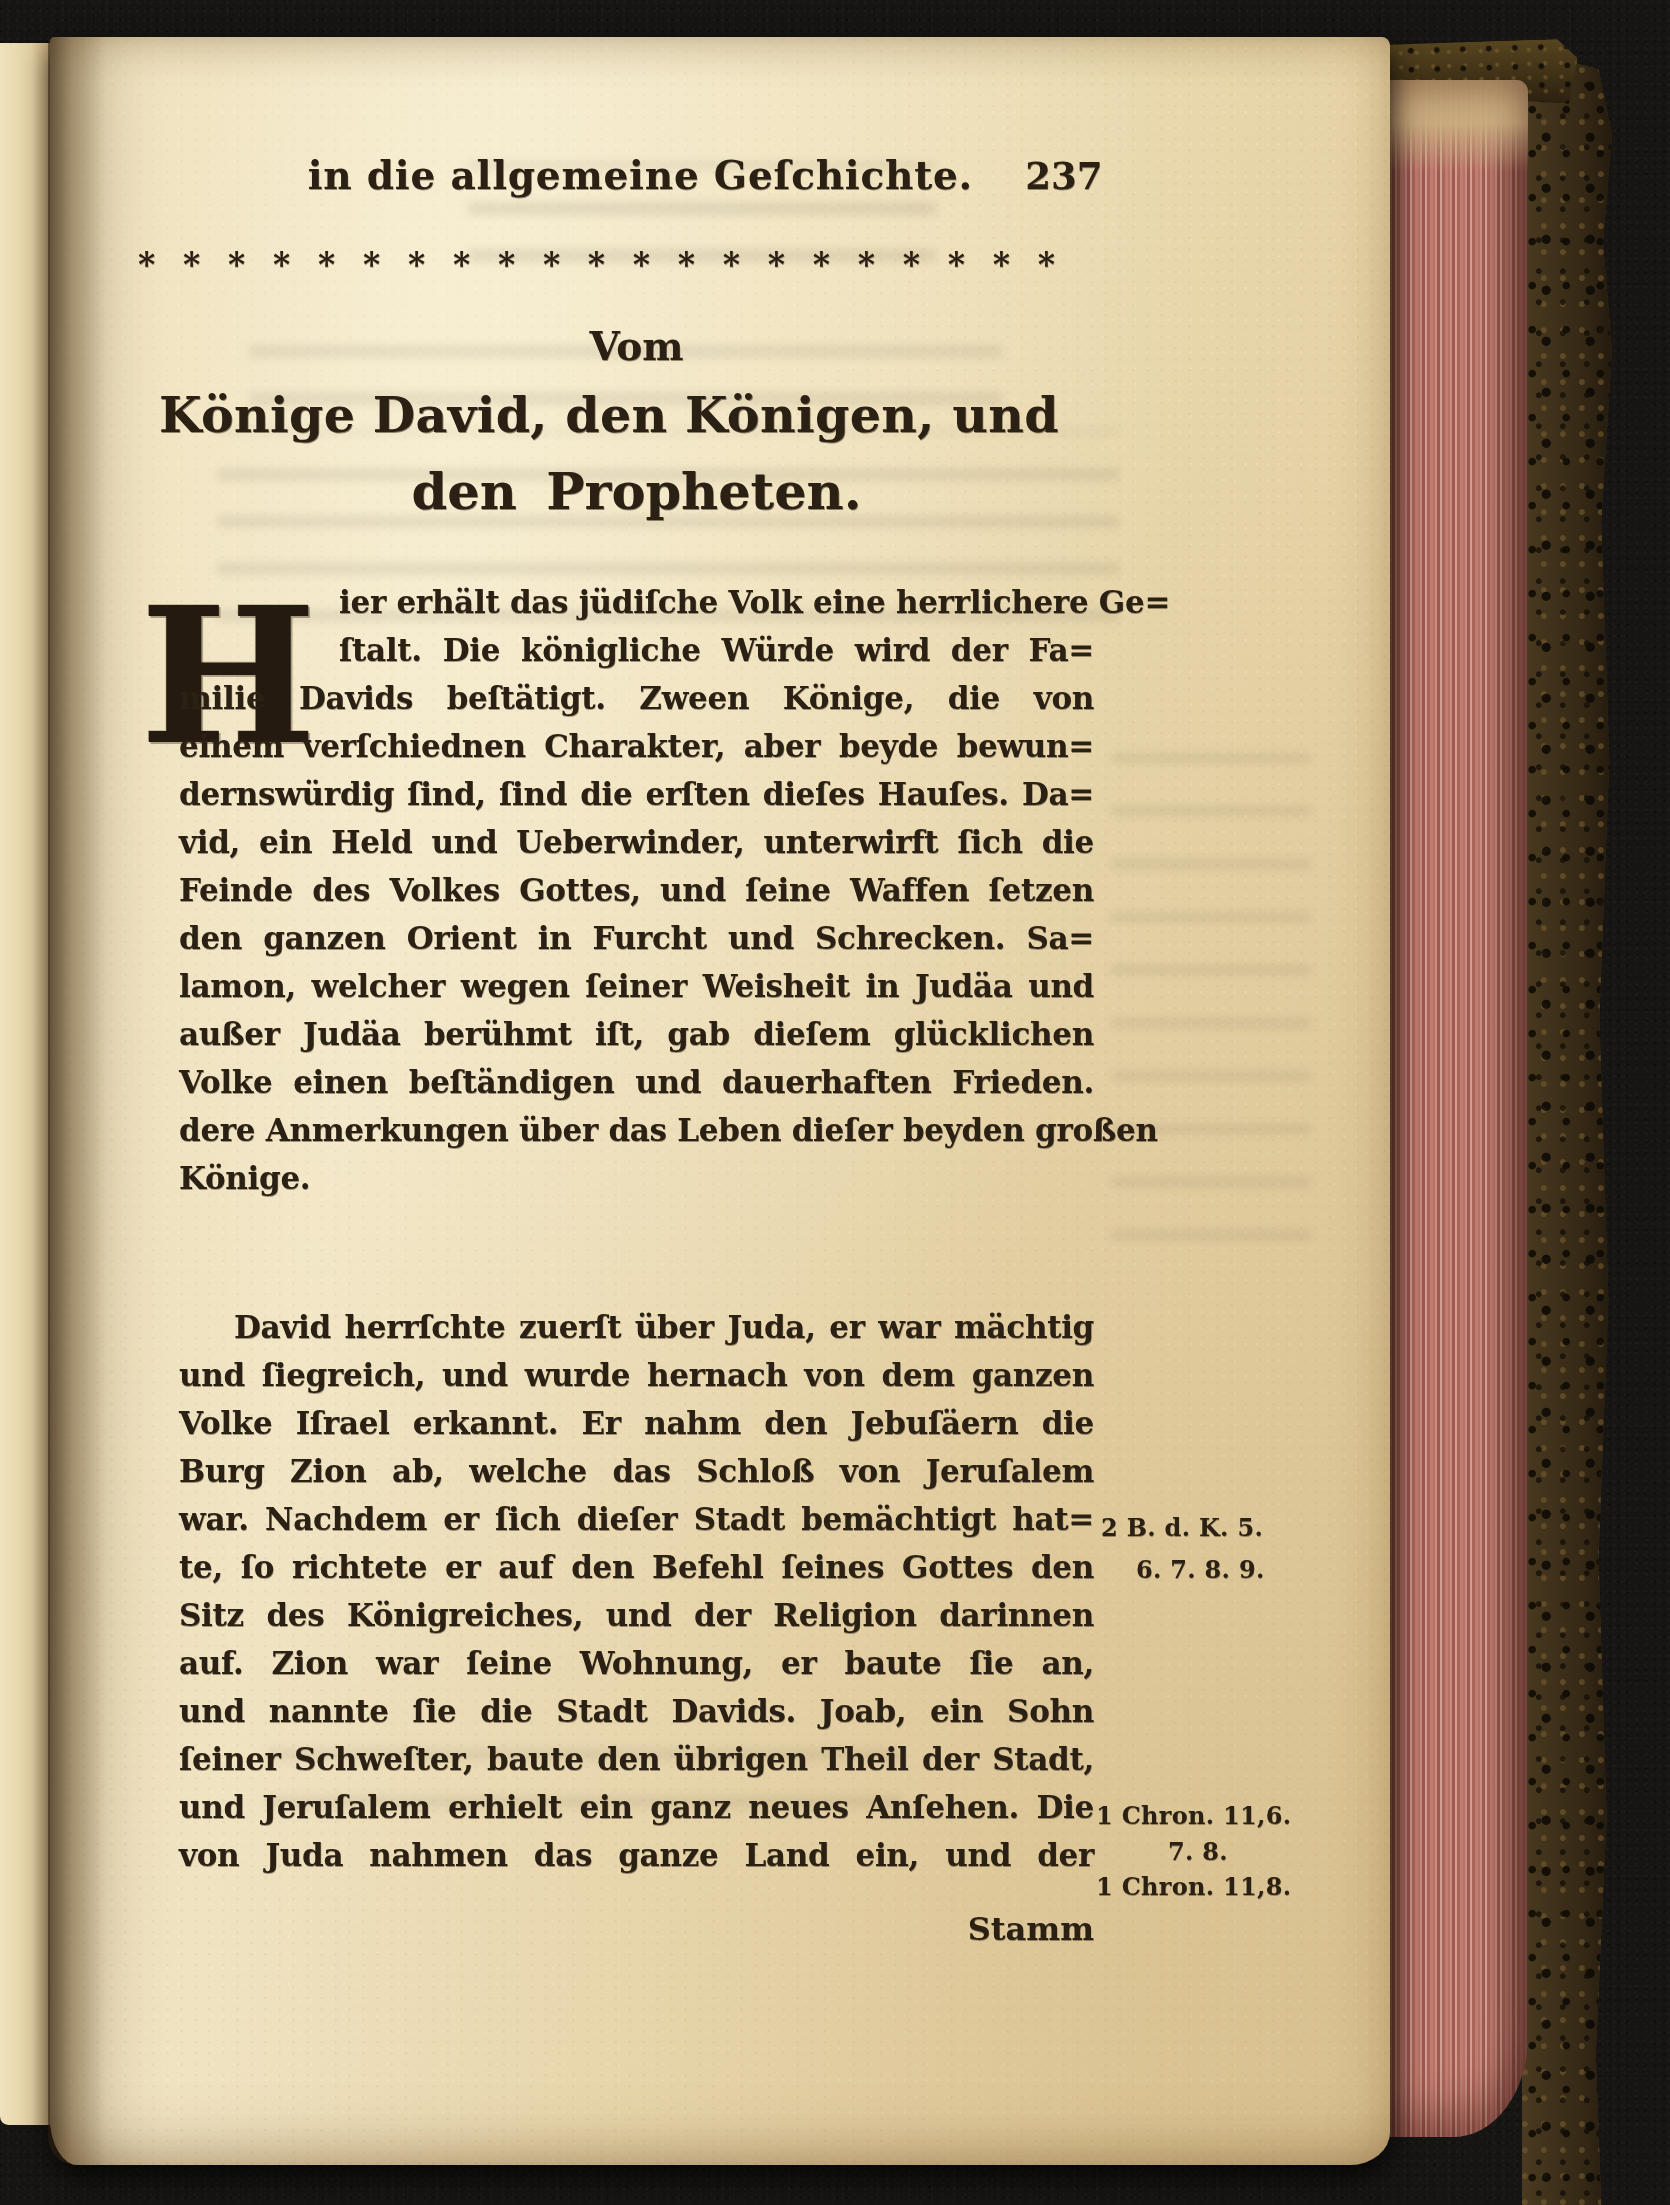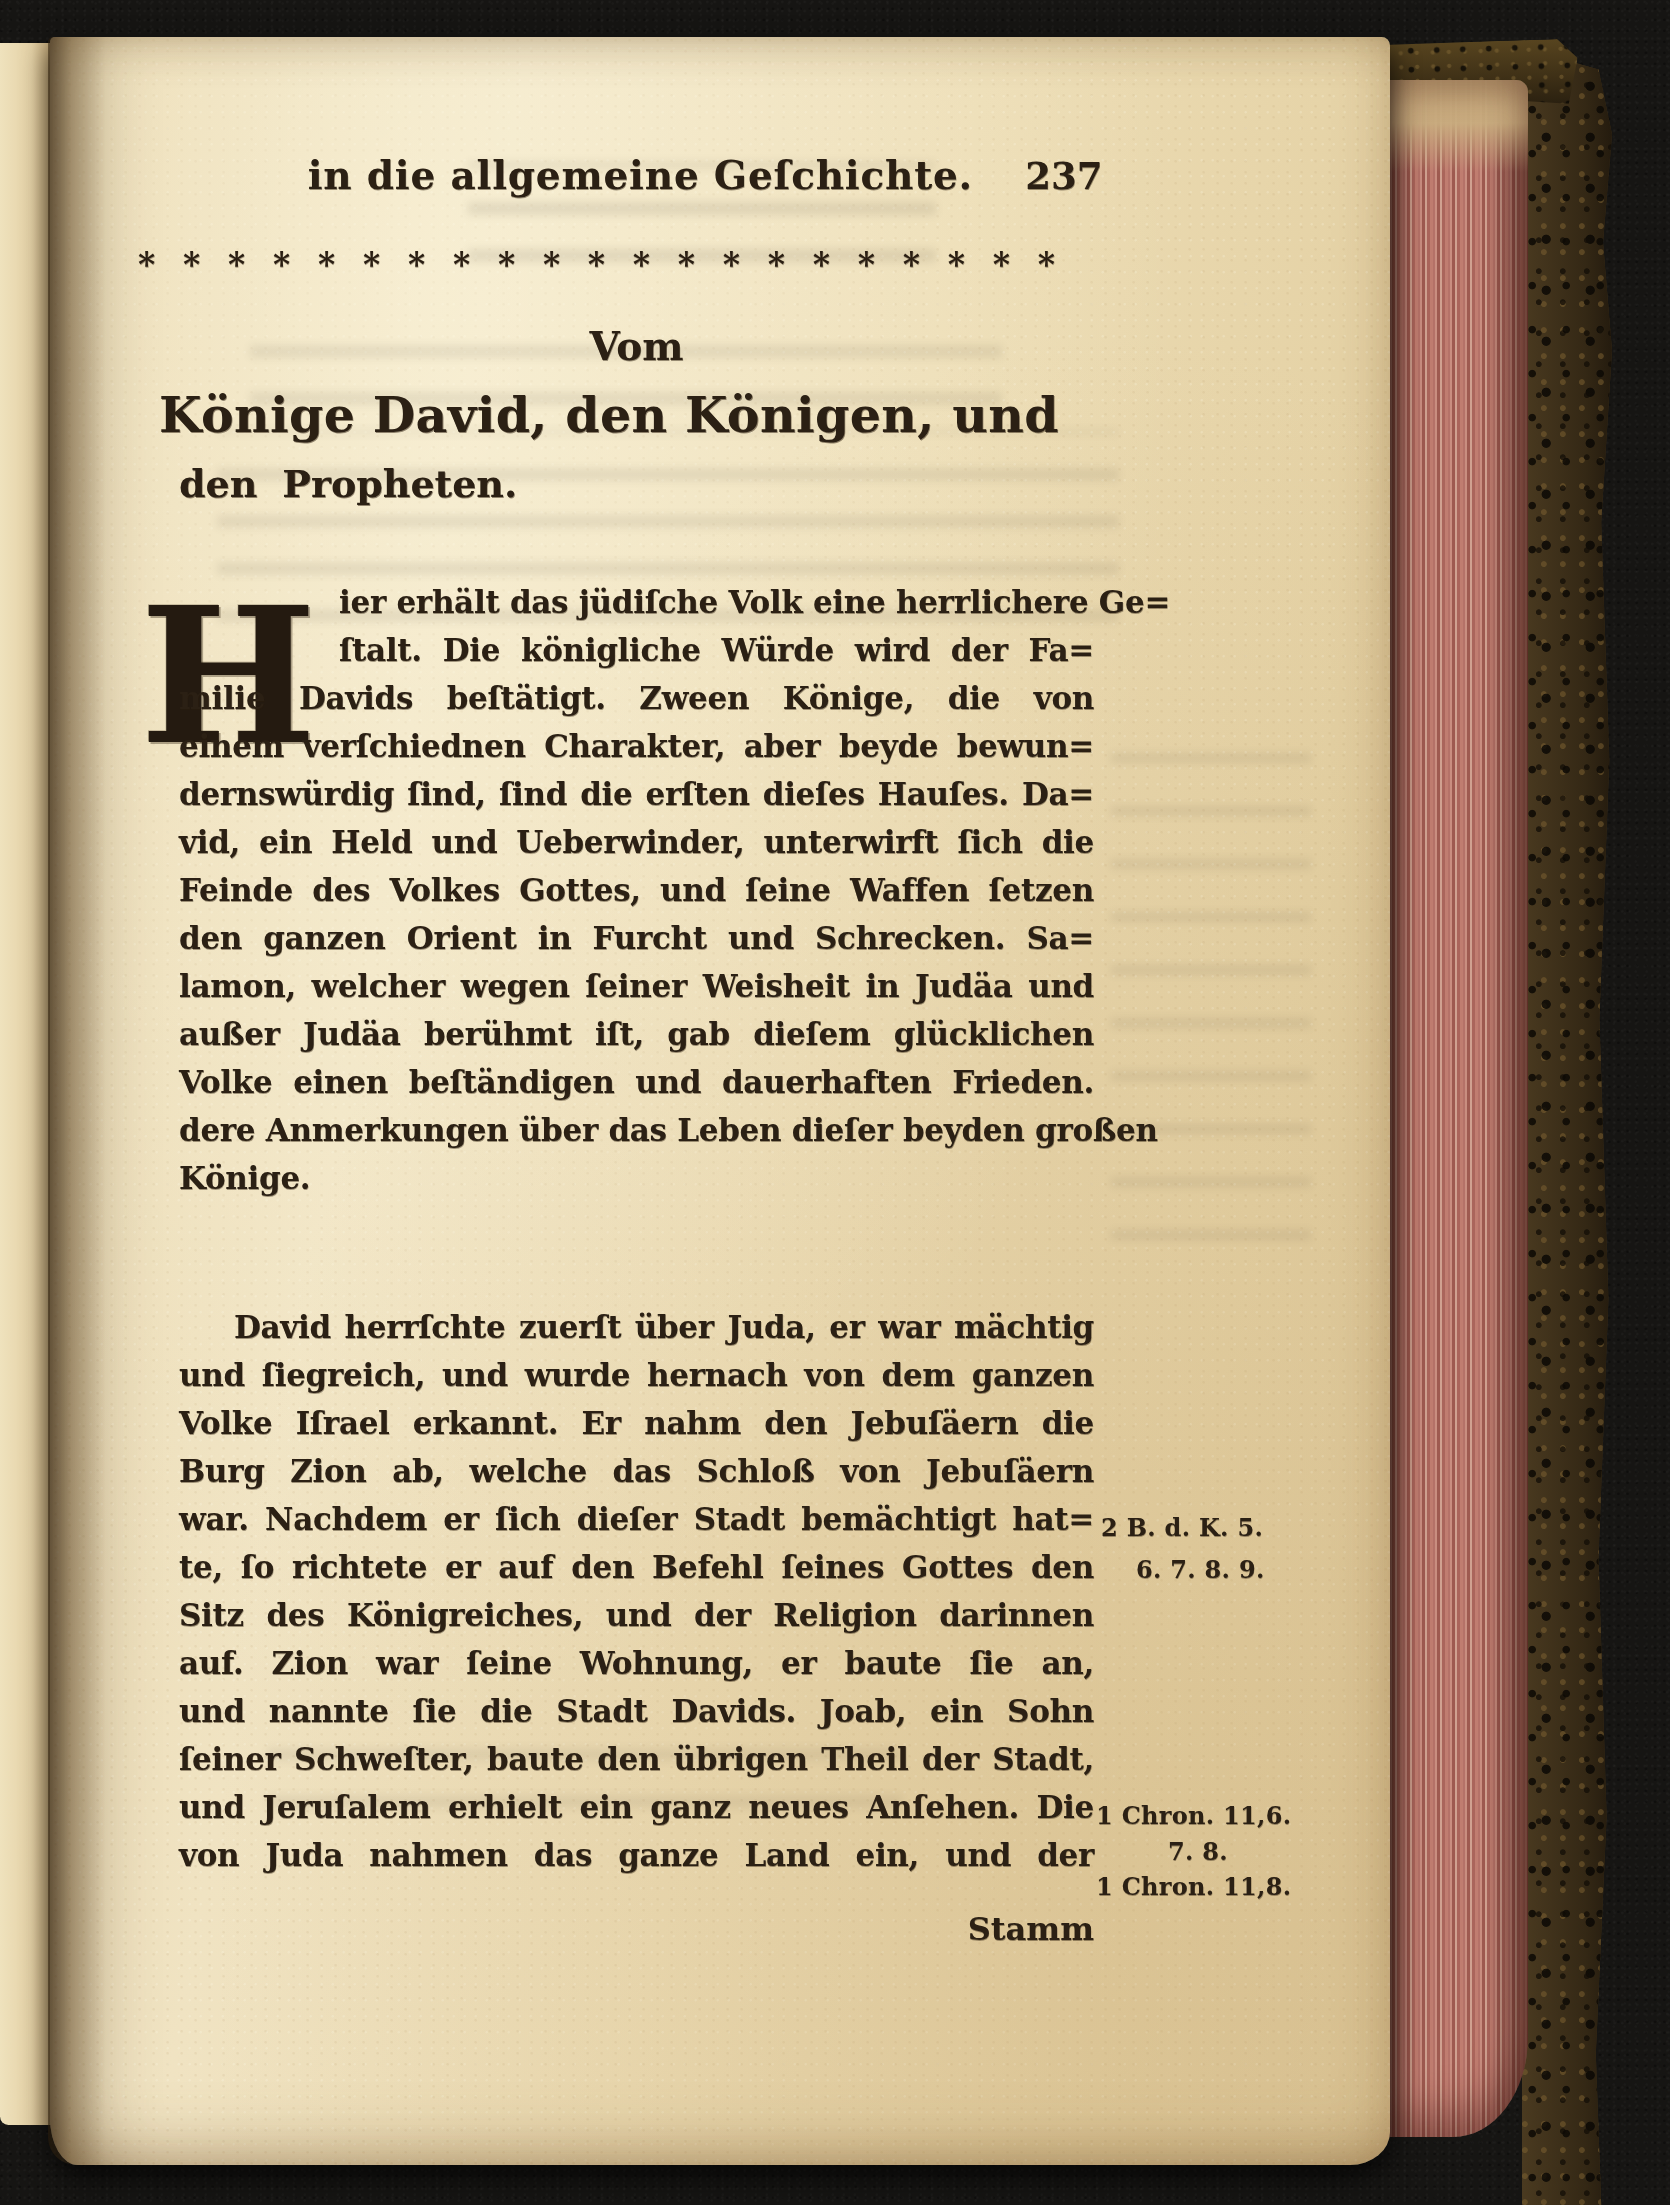--- a/index.html
+++ b/index.html
@@ -121,22 +121,22 @@
     position:absolute;left:129px;top:286px;width:915px;text-align:center;
     font-size:39px;font-weight:bold;
     text-shadow:0.5px 0.7px 0 rgba(43,28,12,0.45);
   }
   .title-1{
     position:absolute;left:109px;top:349px;width:956px;text-align:left;
     font-size:49px;font-weight:bold;letter-spacing:0.4px;
     text-shadow:0.8px 1px 0 rgba(43,28,12,0.5);
   }
   .title-2{
-    position:absolute;left:129px;top:424px;width:915px;text-align:left;
-    font-size:38px;font-weight:bold;word-spacing:11.7px;
+    position:absolute;left:129px;top:424px;width:915px;text-align:center;
+    font-size:51px;font-weight:bold;word-spacing:11.7px;
     text-shadow:0.7px 0.8px 0 rgba(43,28,12,0.5);
   }
 
   .para{position:absolute;left:129px;width:915px;}
   .para-1{top:541px;}
   .para-2{top:1266px;}
   .line{
     height:48px;font-size:31px;font-weight:bold;line-height:48px;
     text-align:justify;text-align-last:justify;white-space:nowrap;
     letter-spacing:-0.3px;
@@ -214,21 +214,21 @@
         <div class="line">außer Judäa berühmt iſt, gab dieſem glücklichen</div>
         <div class="line">Volke einen beſtändigen und dauerhaften Frieden.</div>
         <div class="line">dere Anmerkungen über das Leben dieſer beyden großen</div>
         <div class="line short">Könige.</div>
       </div>
 
       <div class="para para-2">
         <div class="line indent-para">David herrſchte zuerſt über Juda, er war mächtig</div>
         <div class="line">und ſiegreich, und wurde hernach von dem ganzen</div>
         <div class="line">Volke Iſrael erkannt.  Er nahm den Jebuſäern die</div>
-        <div class="line">Burg Zion ab, welche das Schloß von Jebuſäern</div>
+        <div class="line">Burg Zion ab, welche das Schloß von Jeruſalem</div>
         <div class="line">war.  Nachdem er ſich dieſer Stadt bemächtigt hat=</div>
         <div class="line">te, ſo richtete er auf den Befehl ſeines Gottes den</div>
         <div class="line">Sitz des Königreiches, und der Religion darinnen</div>
         <div class="line">auf.  Zion war ſeine Wohnung, er baute ſie an,</div>
         <div class="line">und nannte ſie die Stadt Davids.  Joab, ein Sohn</div>
         <div class="line">ſeiner Schweſter, baute den übrigen Theil der Stadt,</div>
         <div class="line">und Jeruſalem erhielt ein ganz neues Anſehen.  Die</div>
         <div class="line">von Juda nahmen das ganze Land ein, und der</div>
       </div>
 

